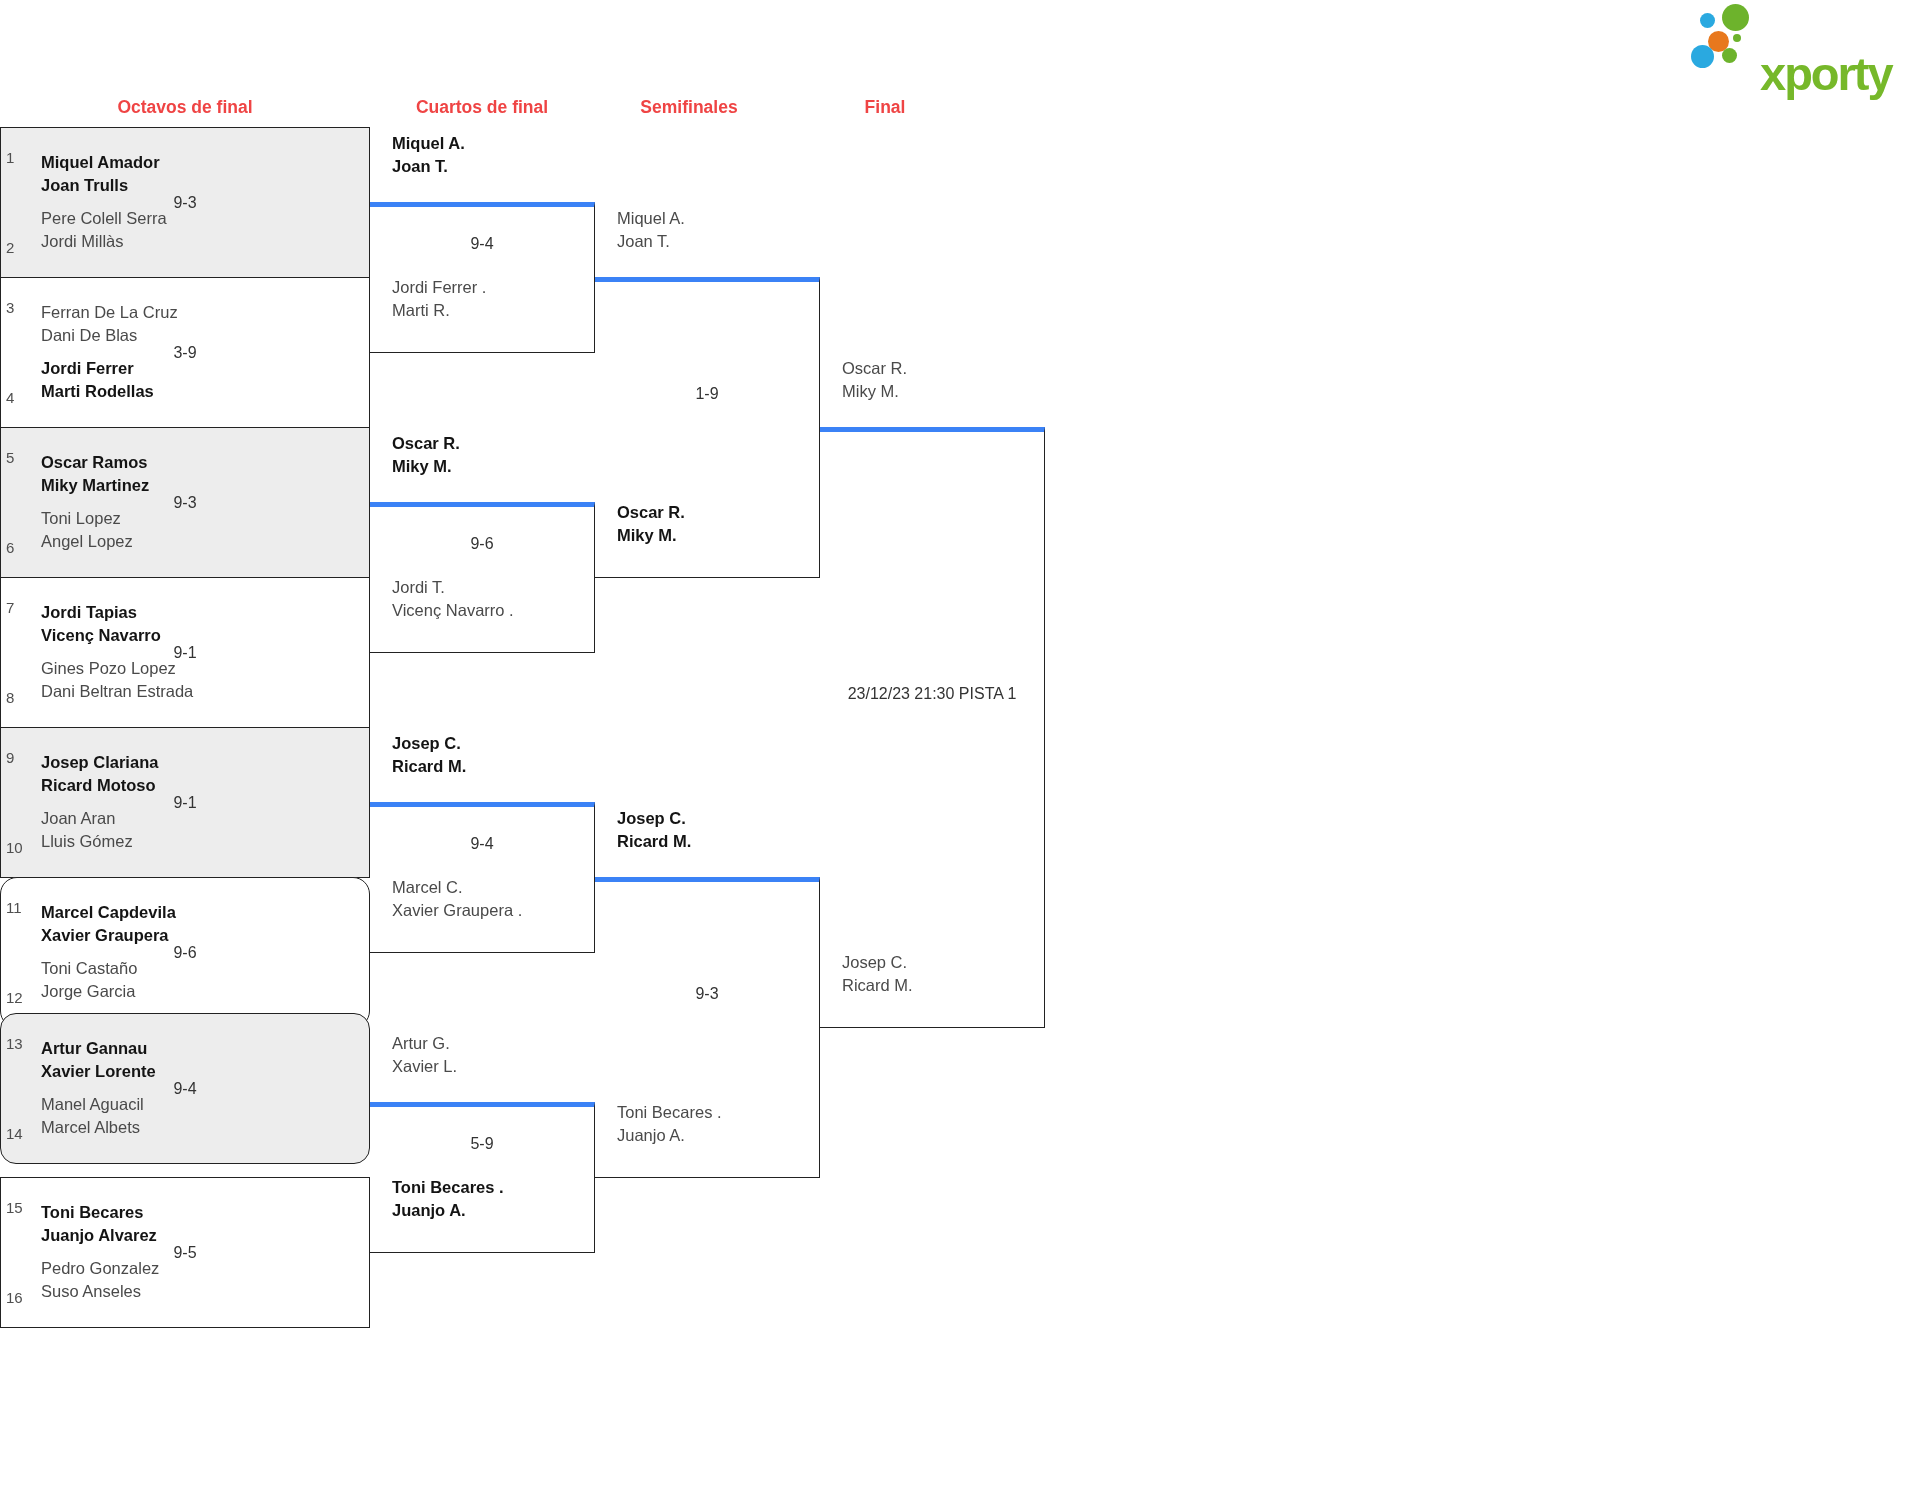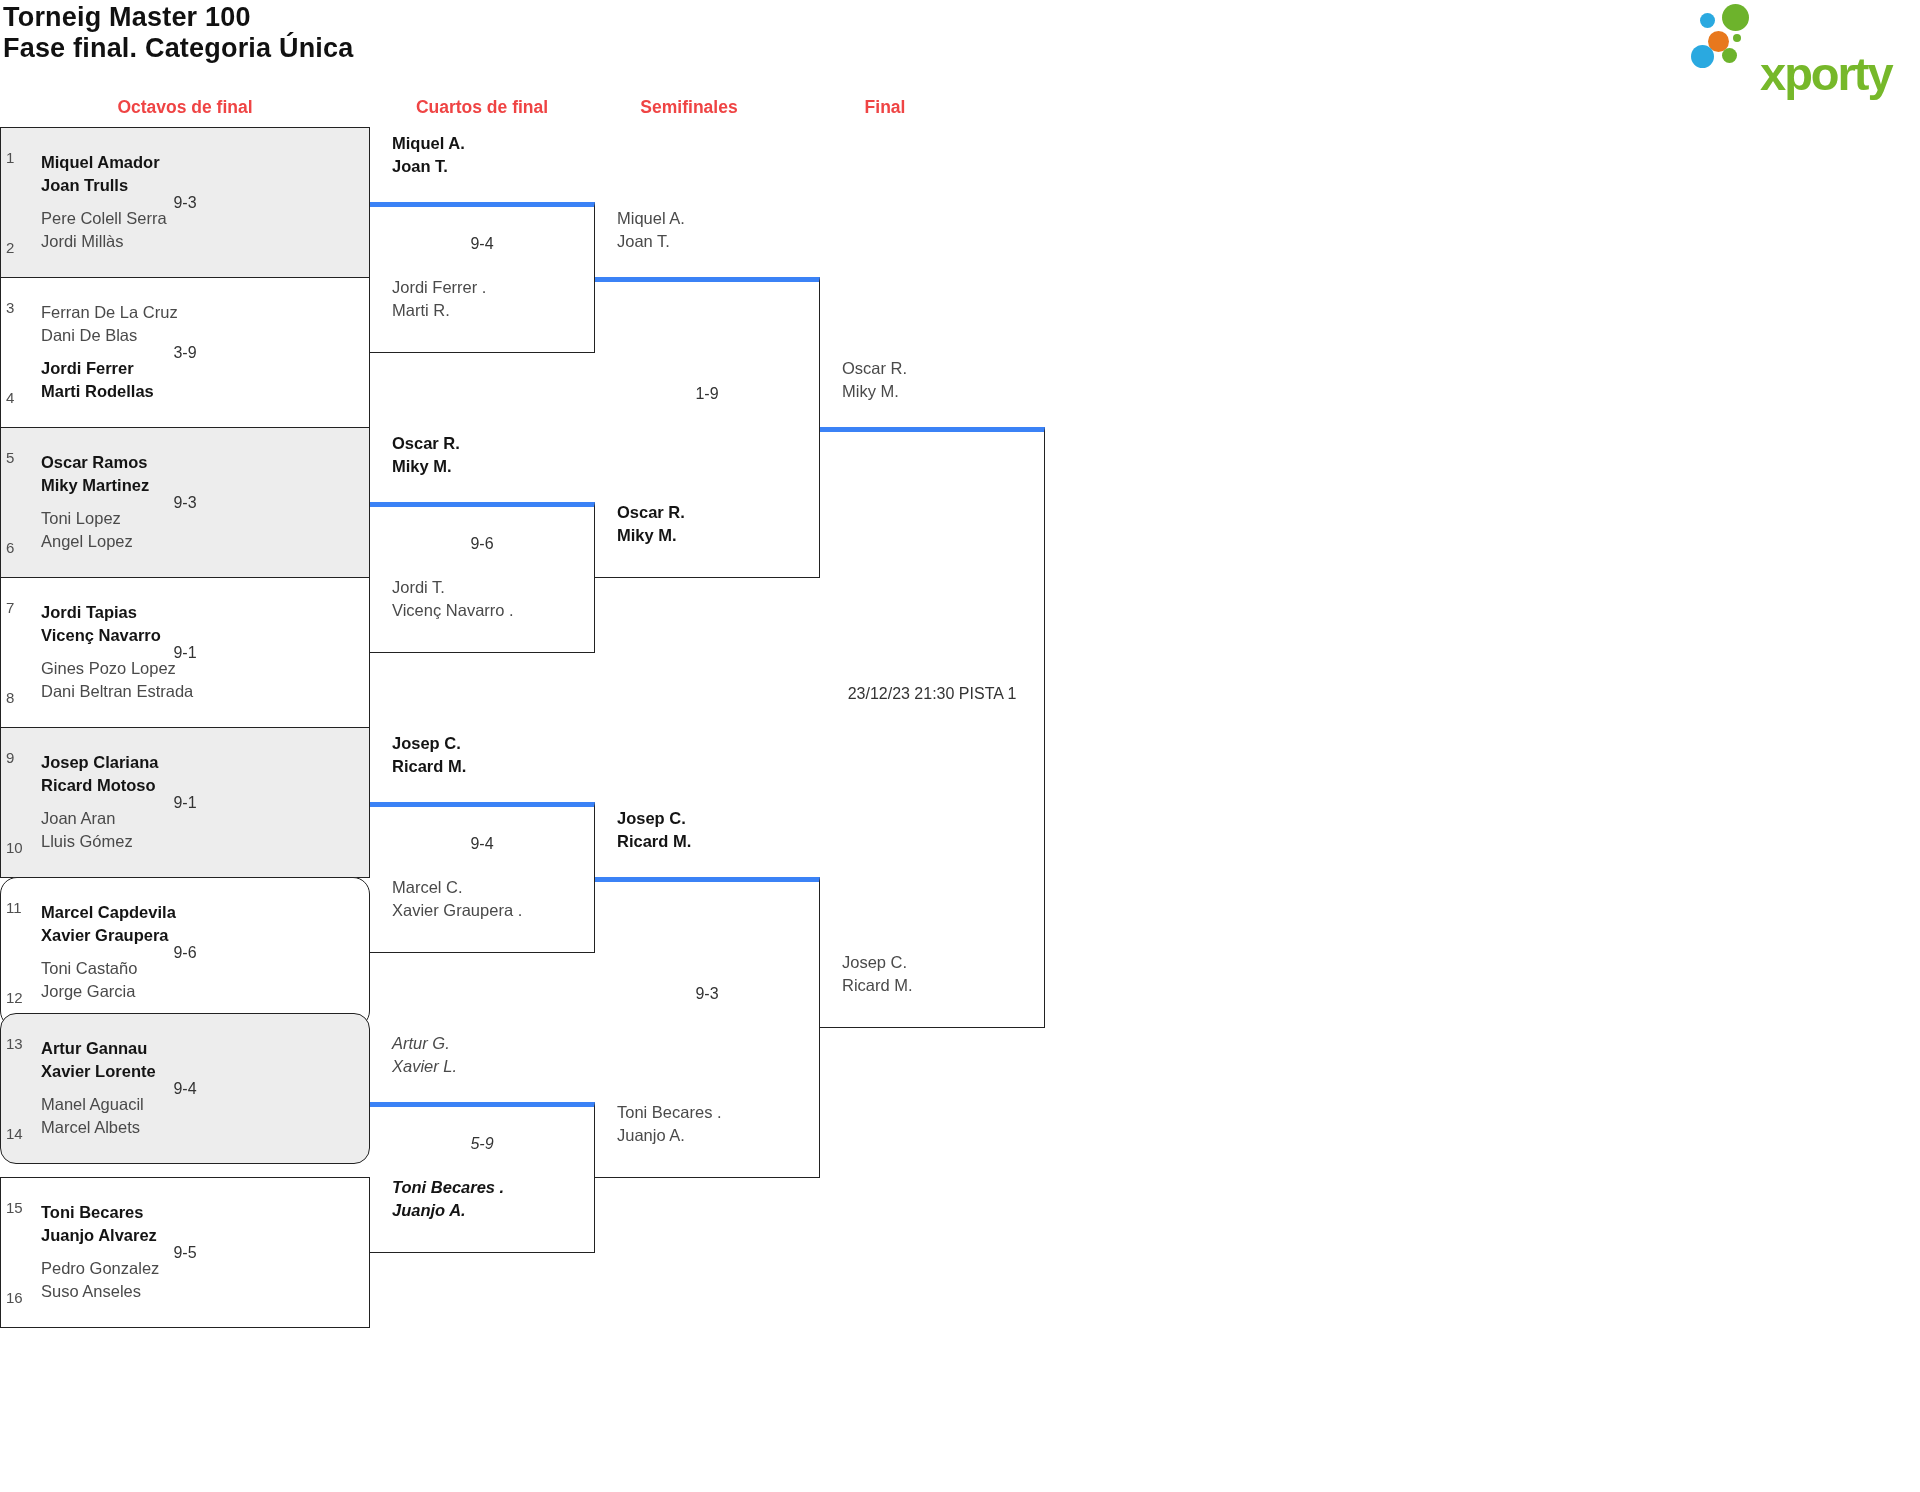--- a/index.html
+++ b/index.html
@@ -46,24 +46,20 @@
 
   .col-qf { left:370px; width:225px; }
   .col-sf { left:595px; width:225px; }
   .col-f  { left:820px; width:225px; }
 </style>
 </head>
 <body>
 
 <div class="stage">
 
-  <div class="title-block">
-    <div class="title-line">Torneig Master 100</div>
-    <div class="title-line">Fase final. Categoria Única</div>
-  </div>
 
   <div class="logo">
     <span class="dot dot-blue-small"></span>
     <span class="dot dot-green-big"></span>
     <span class="dot dot-orange"></span>
     <span class="dot dot-green-tiny"></span>
     <span class="dot dot-blue-big"></span>
     <span class="dot dot-green-small"></span>
     <span class="logo-text">xporty</span>
   </div>
@@ -214,21 +210,21 @@
       <div>Josep C.</div>
       <div>Ricard M.</div>
     </div>
     <div class="score">9-4</div>
     <div class="team p2">
       <div>Marcel C.</div>
       <div>Xavier Graupera .</div>
     </div>
   </div>
 
-  <div class="mbox col-qf" style="top:1102px; height:151px;font-style:italic;">
+  <div class="mbox col-qf" style="top:1102px; height:151px;">
     <div class="team p1">
       <div>Artur G.</div>
       <div>Xavier L.</div>
     </div>
     <div class="score">5-9</div>
     <div class="team p2 winner">
       <div>Toni Becares .</div>
       <div>Juanjo A.</div>
     </div>
   </div>

